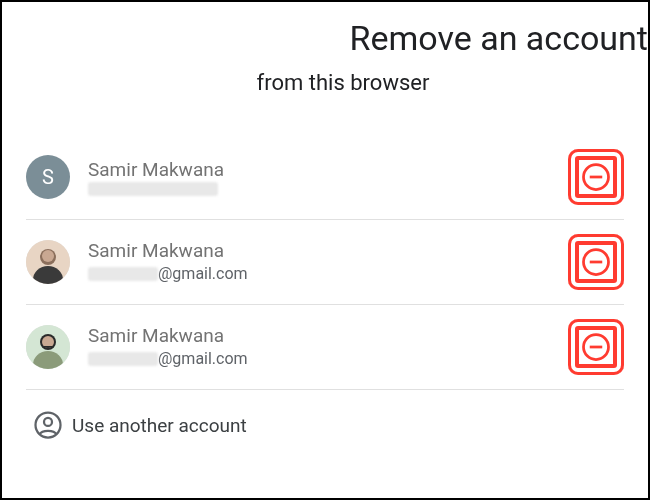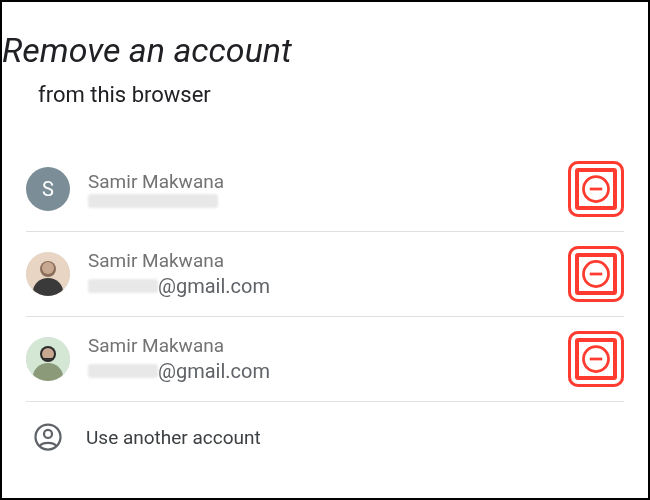--- a/index.html
+++ b/index.html
@@ -11,28 +11,28 @@
       border: 2px solid #000;
       overflow: hidden;
     }
     .container {
       padding: 0;
     }
     .title {
       font-size: 34px;
       font-weight: 400;
       color: #202124;
-      text-align: left;
-      margin-top: 28px;
-      font-style: italic;
+      text-align: right;
+      margin-top: 16px;
     }
     .subtitle {
       font-size: 22px;
       font-weight: 400;
       color: #202124;
+      text-align: center;
       margin-top: 12px;
       margin-bottom: 40px;
       margin-left: 36px;
     }
     .account-list {
       padding: 0 24px;
     }
     .account-row {
       display: flex;
       align-items: center;
@@ -70,21 +70,21 @@
     .account-info {
       flex: 1;
       min-width: 0;
     }
     .account-name {
       font-size: 19px;
       color: #737373;
       line-height: 1.3;
     }
     .account-email {
-      font-size: 20px;
+      font-size: 16px;
       color: #5f6368;
       line-height: 1.3;
       display: flex;
       align-items: center;
     }
     .email-redacted {
       display: inline-block;
       height: 14px;
       background: #e8e8e8;
       border-radius: 3px;
@@ -111,21 +111,21 @@
       justify-content: center;
     }
     .remove-btn svg {
       width: 30px;
       height: 30px;
     }
     .another-row {
       display: flex;
       align-items: center;
       padding: 20px 0 14px 0;
-      gap: 16px;
+      gap: 2px;
     }
     .another-icon {
       width: 44px;
       display: flex;
       align-items: center;
       justify-content: center;
       flex-shrink: 0;
     }
     .another-icon svg {
       width: 30px;

